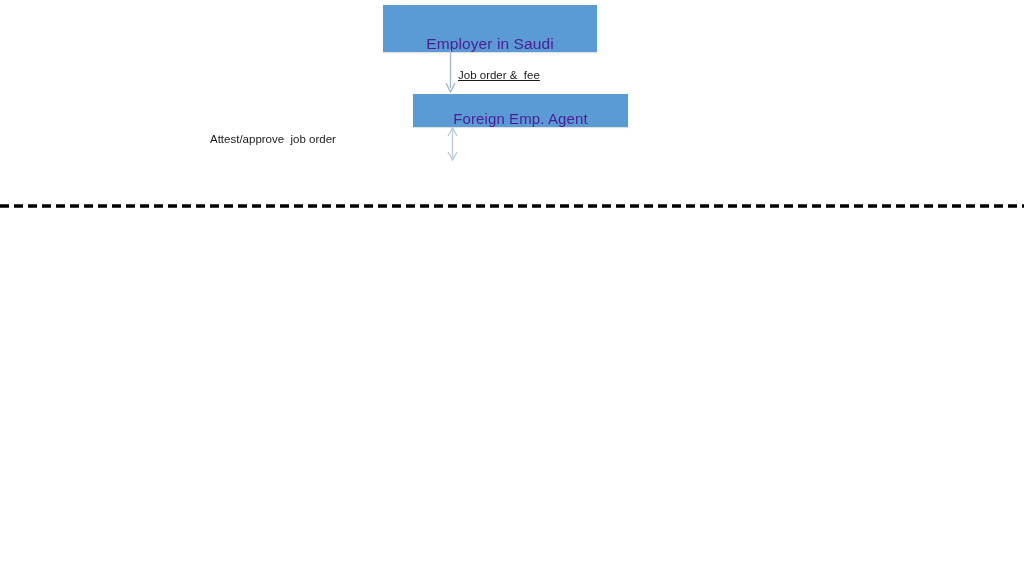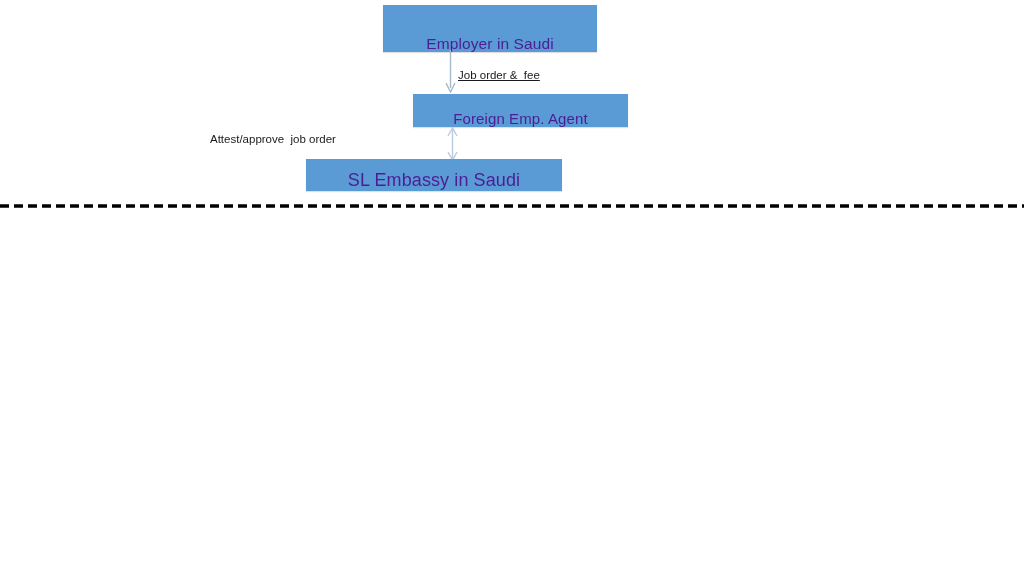--- a/index.html
+++ b/index.html
@@ -111,21 +111,18 @@
   </div>
 
   <svg class="connector" id="conn-agent-embassy" viewBox="0 0 26 36" width="26" height="36">
     <line x1="12.5" y1="4" x2="12.5" y2="32" stroke="#bccbdc" stroke-width="1.4"></line>
     <polyline points="8,10 12.5,2 17,10" fill="none" stroke="#bccbdc" stroke-width="1.4"></polyline>
     <polyline points="8,26 12.5,34 17,26" fill="none" stroke="#bccbdc" stroke-width="1.4"></polyline>
   </svg>
 
   <div class="edge-label" id="label-attest">Attest/approve  job order</div>
 
-  <div class="node" id="node-embassy">
-    <span>SL Embassy in Saudi</span>
-  </div>
 
   <svg id="divider-dashed" viewBox="0 0 1024 6" width="1024" height="6" preserveAspectRatio="none">
     <line x1="0" y1="3" x2="1024" y2="3" stroke="#000000" stroke-width="3.4" stroke-dasharray="9 5"></line>
   </svg>
 
 </div>
 
 </body></html>

